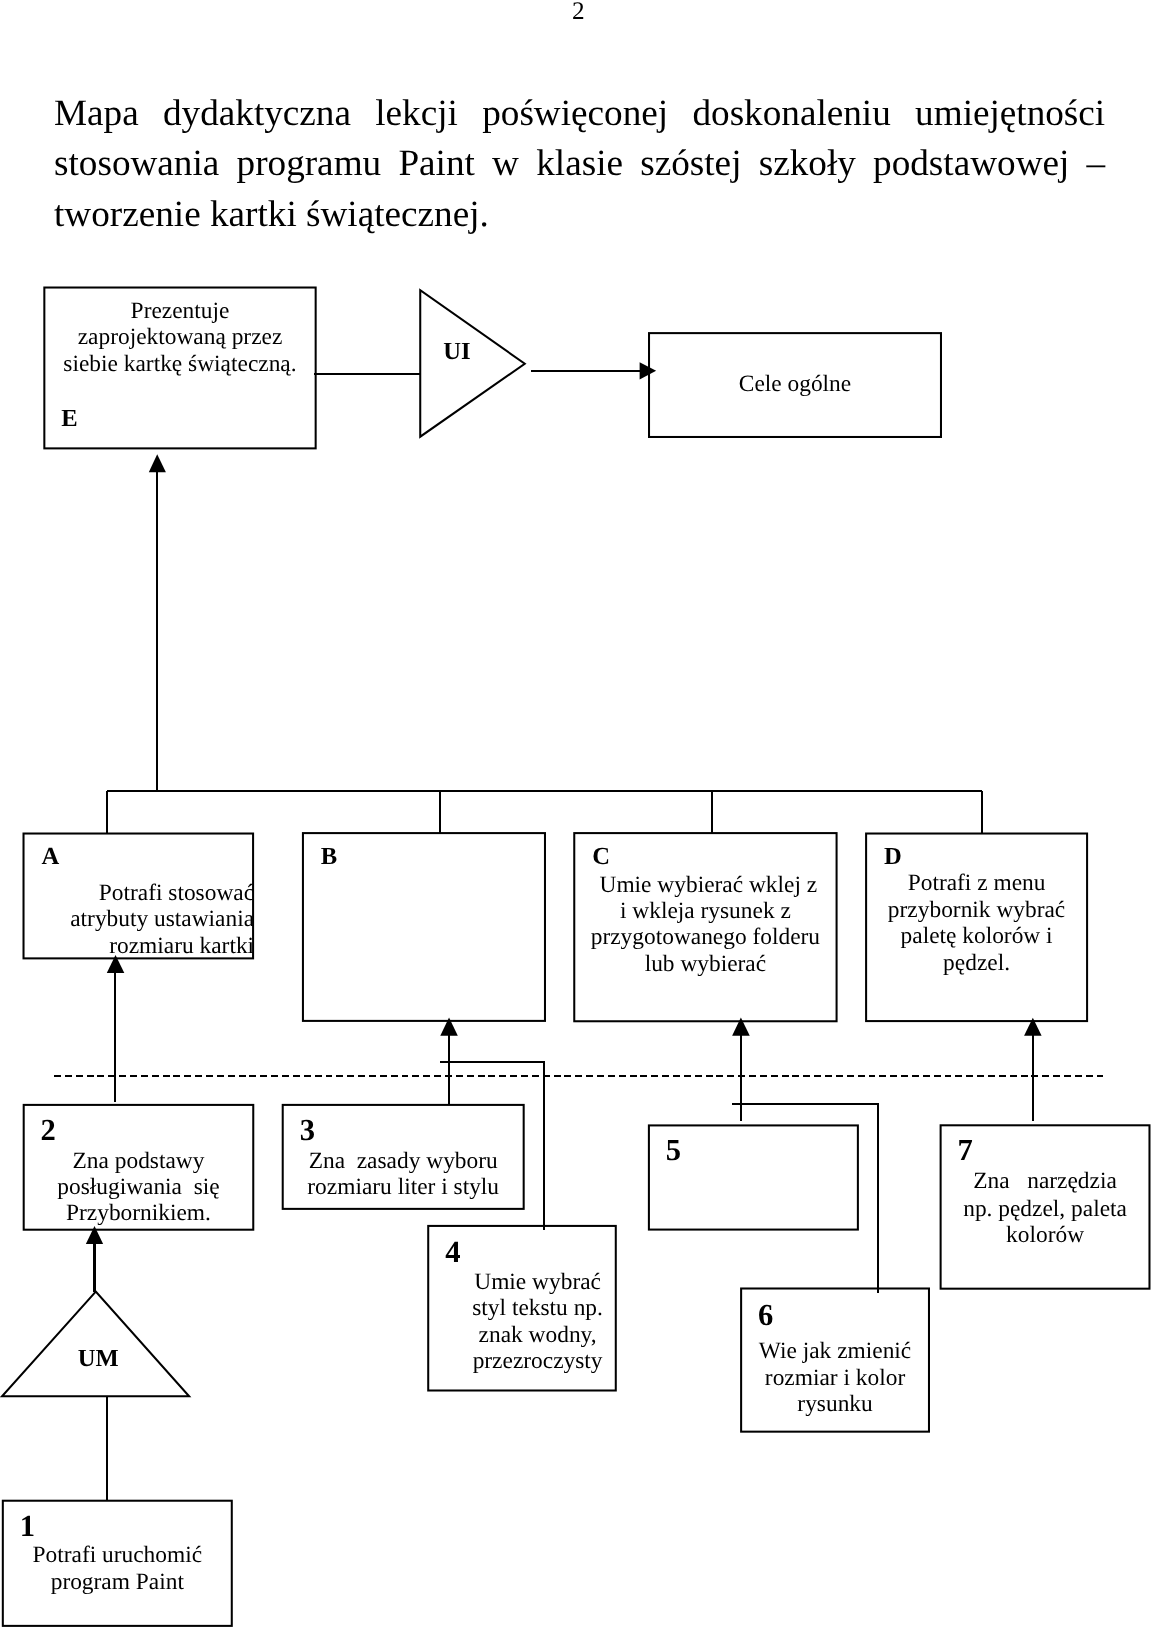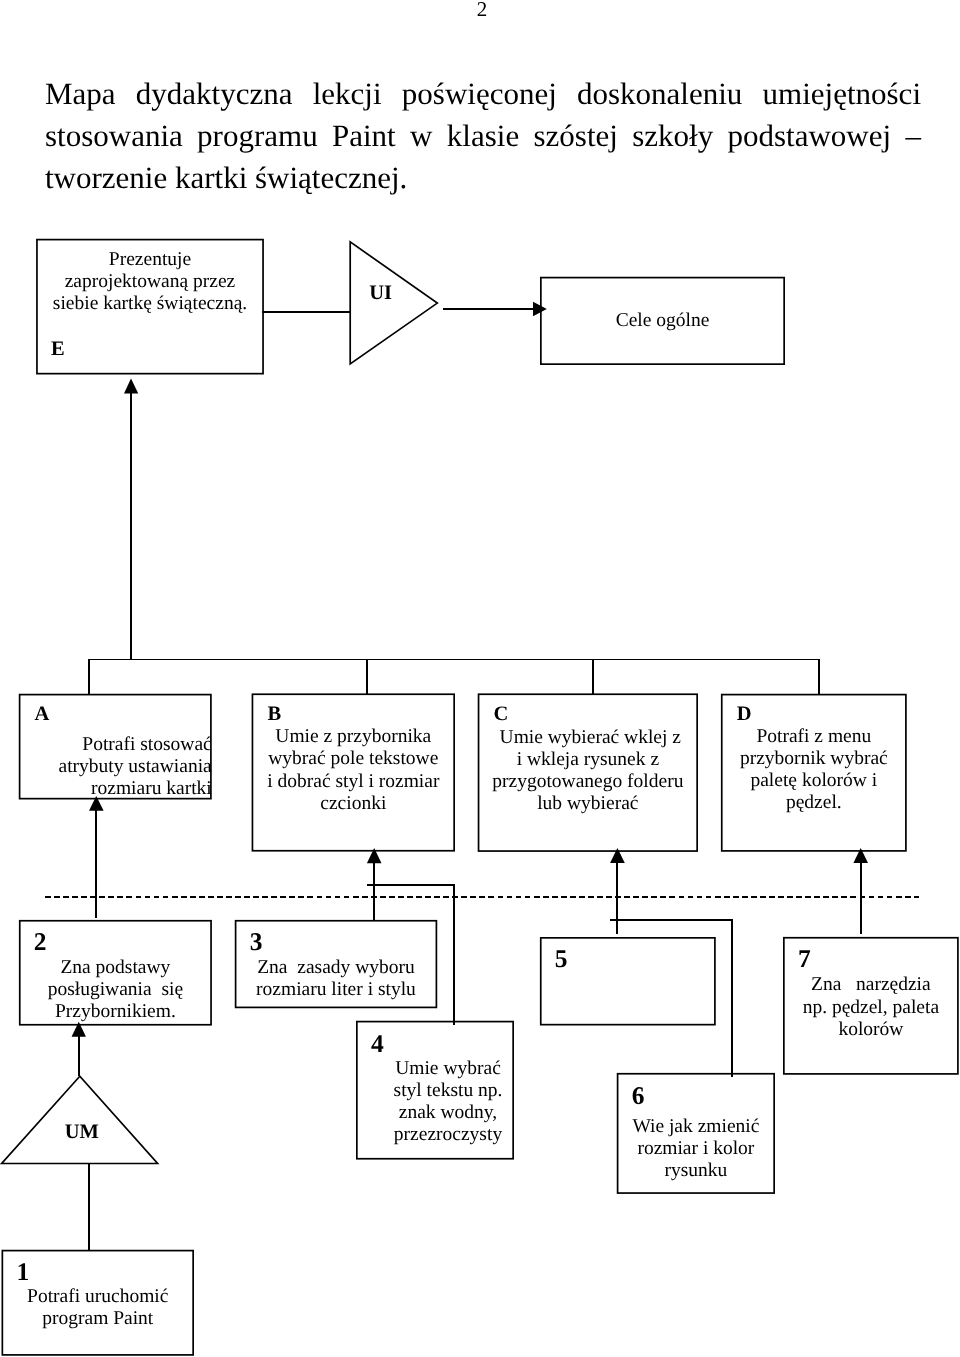--- a/index.html
+++ b/index.html
@@ -101,21 +101,20 @@
     <div class="body" style="top:33.5px;"><div class="tl">Cele ogólne</div></div>
   </div>
 
   <div class="node" id="nA" style="left:18.75px;top:693.75px;width:193px;height:105.75px;">
     <div class="tag" style="left:15.8px;top:10.2px;">A</div>
     <div class="body" style="top:40px;text-align:right;"><div class="tl">Potrafi stosować</div><div class="tl">atrybuty ustawiania</div><div class="tl">rozmiaru kartki</div></div>
   </div>
 
   <div class="node" id="nB" style="left:251.6px;top:693.4px;width:203.4px;height:158.2px;">
     <div class="tag" style="left:15.8px;top:10.2px;">B</div>
-    <div class="body" style="top:33.0px;"><div class="tl">Umie z przybornika</div><div class="tl">wybrać pole tekstowe</div><div class="tl">i dobrać styl i rozmiar</div><div class="tl">czcionki</div></div>
   </div>
 
   <div class="node" id="nC" style="left:477.7px;top:693.4px;width:220.3px;height:158.5px;">
     <div class="tag" style="left:15.8px;top:10.2px;">C</div>
     <div class="body" style="top:33.5px;"><div class="tl"> Umie wybierać wklej z</div><div class="tl">i wkleja rysunek z</div><div class="tl">przygotowanego folderu</div><div class="tl">lub wybierać</div></div>
   </div>
 
   <div class="node" id="nD" style="left:720.9px;top:693.75px;width:185.85px;height:158px;">
     <div class="tag" style="left:15.8px;top:10.2px;">D</div>
     <div class="body" style="top:32px;"><div class="tl">Potrafi z menu</div><div class="tl">przybornik wybrać</div><div class="tl">paletę kolorów i</div><div class="tl">pędzel.</div></div>

